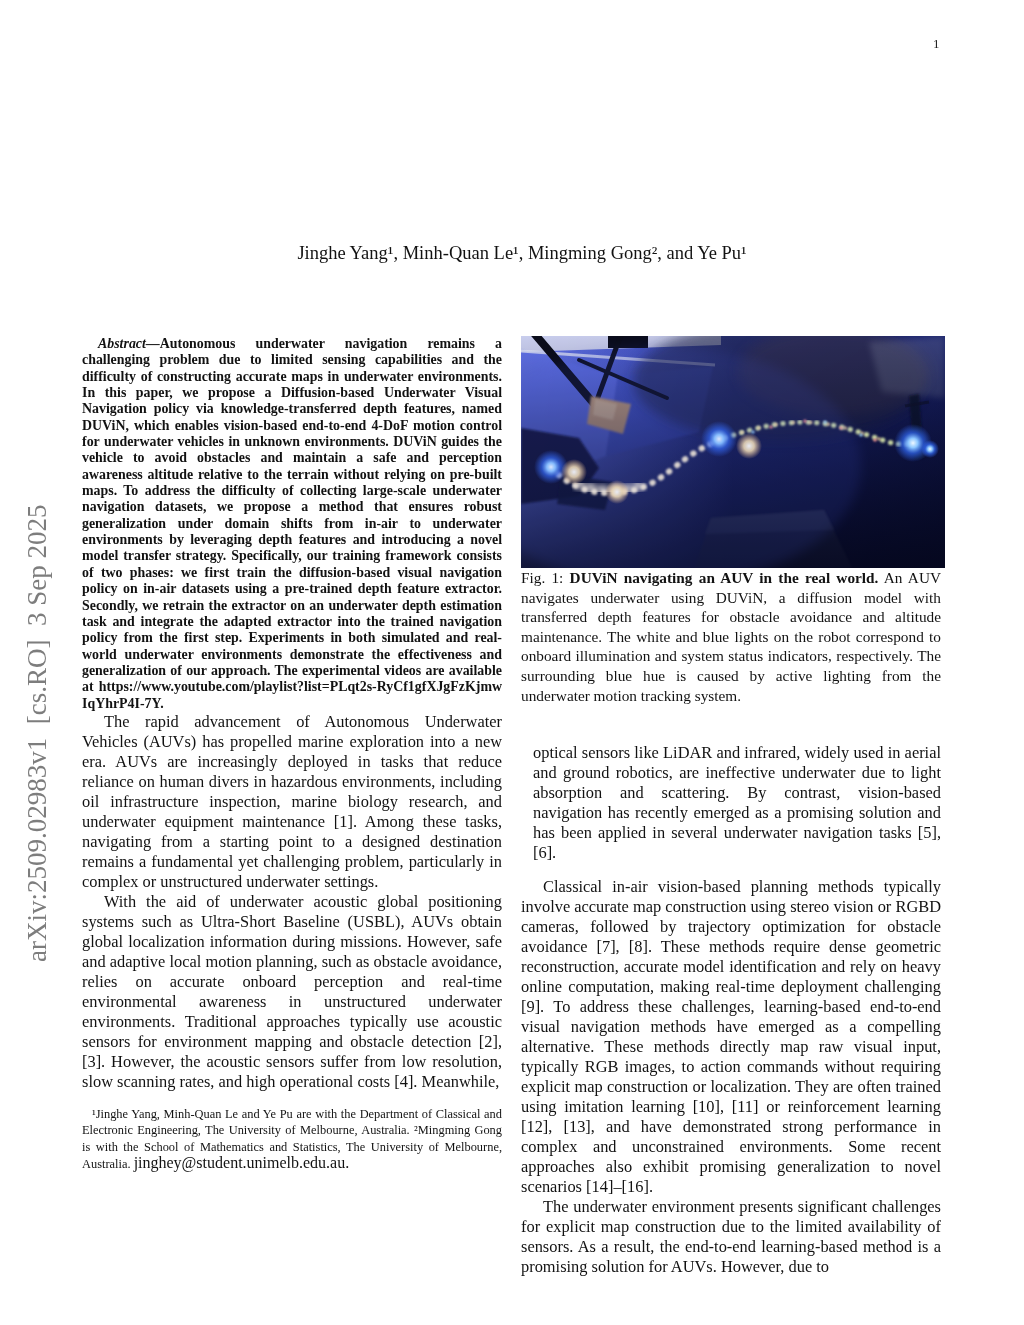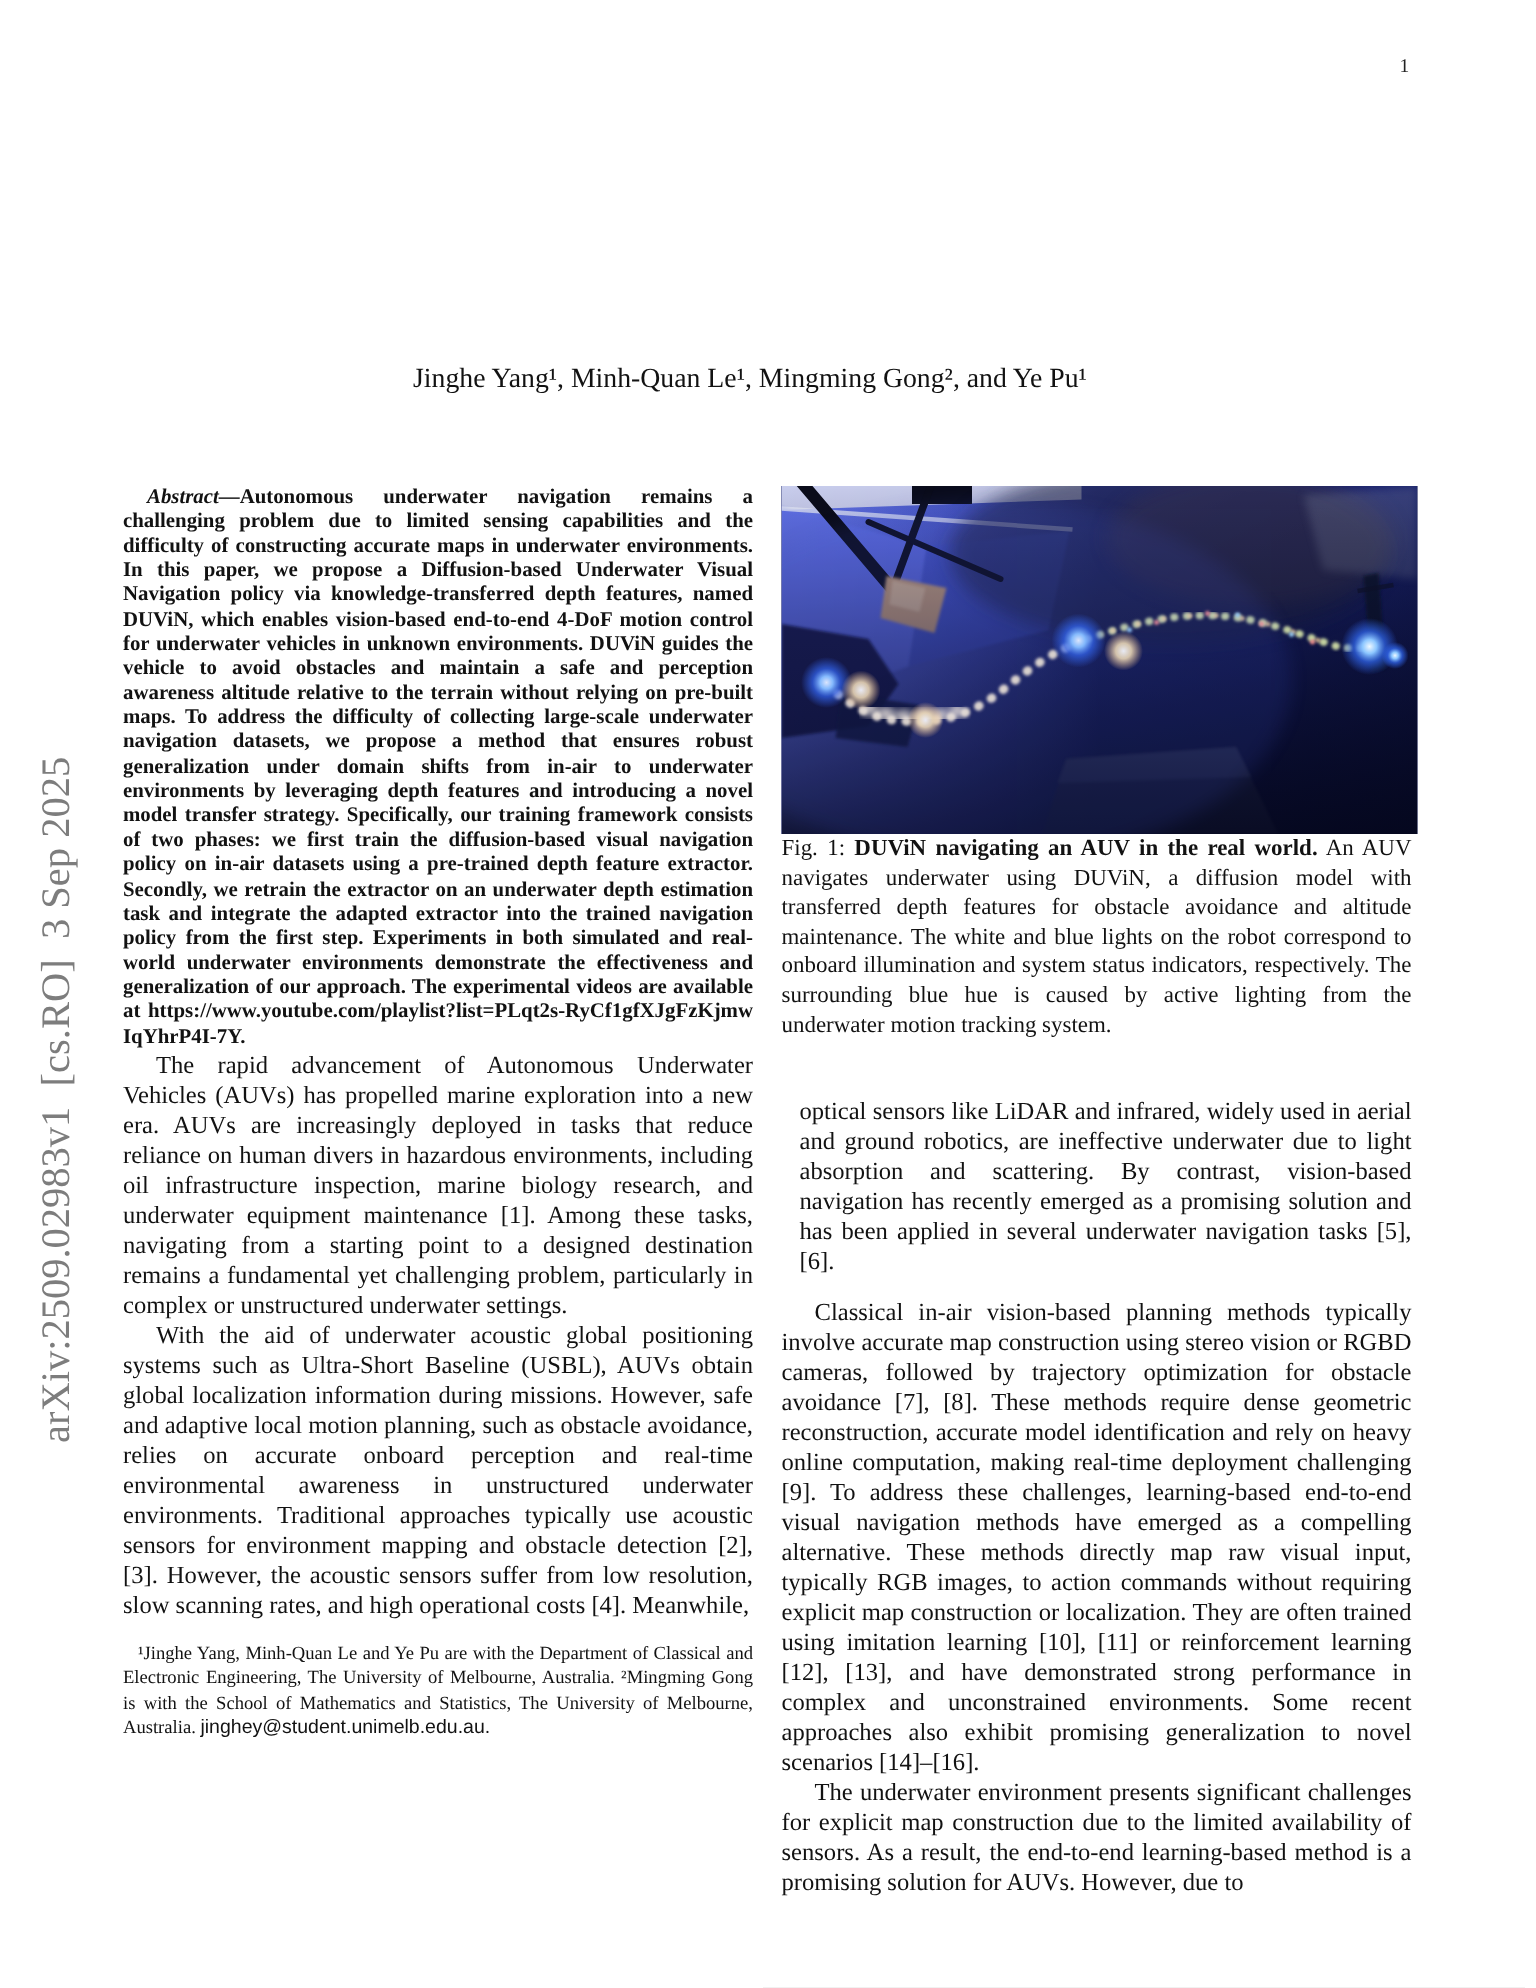--- a/index.html
+++ b/index.html
@@ -13,40 +13,40 @@
     position:absolute;left:22px;top:362px;height:600px;
     writing-mode:vertical-rl;transform:rotate(180deg);
     font-size:27px;color:#7d7d7d;white-space:pre;
     font-family:"Liberation Serif", serif;
   }
   .paper-title{
     position:absolute;top:92px;left:102px;width:820px;
     text-align:center;font-size:30.5px;line-height:48px;color:#0e0e0e;
   }
   .author-line{
-    position:absolute;top:243px;left:90px;width:820px;
+    position:absolute;top:243px;left:112px;width:820px;
     text-align:center;font-size:18.5px;
   }
-  .col{position:absolute;top:324px;width:420px;}
+  .col{position:absolute;top:336px;width:420px;}
   .col-left{left:82px;}
   .col-right{left:521px;}
   p{margin:0;text-align:justify;}
   .abstract{font-size:13.9px;line-height:16.35px;font-weight:bold;text-indent:16px;}
   .ab-label{font-style:italic;}
   .ab-url{word-break:break-all;color:inherit;}
   .section-heading{
     margin:25px 0 11px 0;text-align:center;font-weight:normal;
     font-size:16.4px;
   }
   .section-heading .sc{font-variant:small-caps;margin-left:0.55em;letter-spacing:0.04em;}
   .body-text{font-size:16.4px;line-height:20px;}
   .indent{text-indent:22px;}
   .gap-top{margin-top:14px;}
   .footnote{font-size:12.4px;line-height:16.4px;margin-top:14px;text-indent:10px;}
-  .mono{font-family:Liberation Sans, sans-serif;font-size:13px;}
+  .mono{font-family:Liberation Serif, serif;font-size:16px;}
   .figure-wrap{width:424px;height:232px;overflow:hidden;background:#10164a;}
   .caption{font-size:15.3px;line-height:19.6px;}
   .after-figure{margin-top:38px;margin-left:12px;}
 </style>
 </head>
 <body>
 
 <div class="page">
 
   <div class="page-number">1</div>

